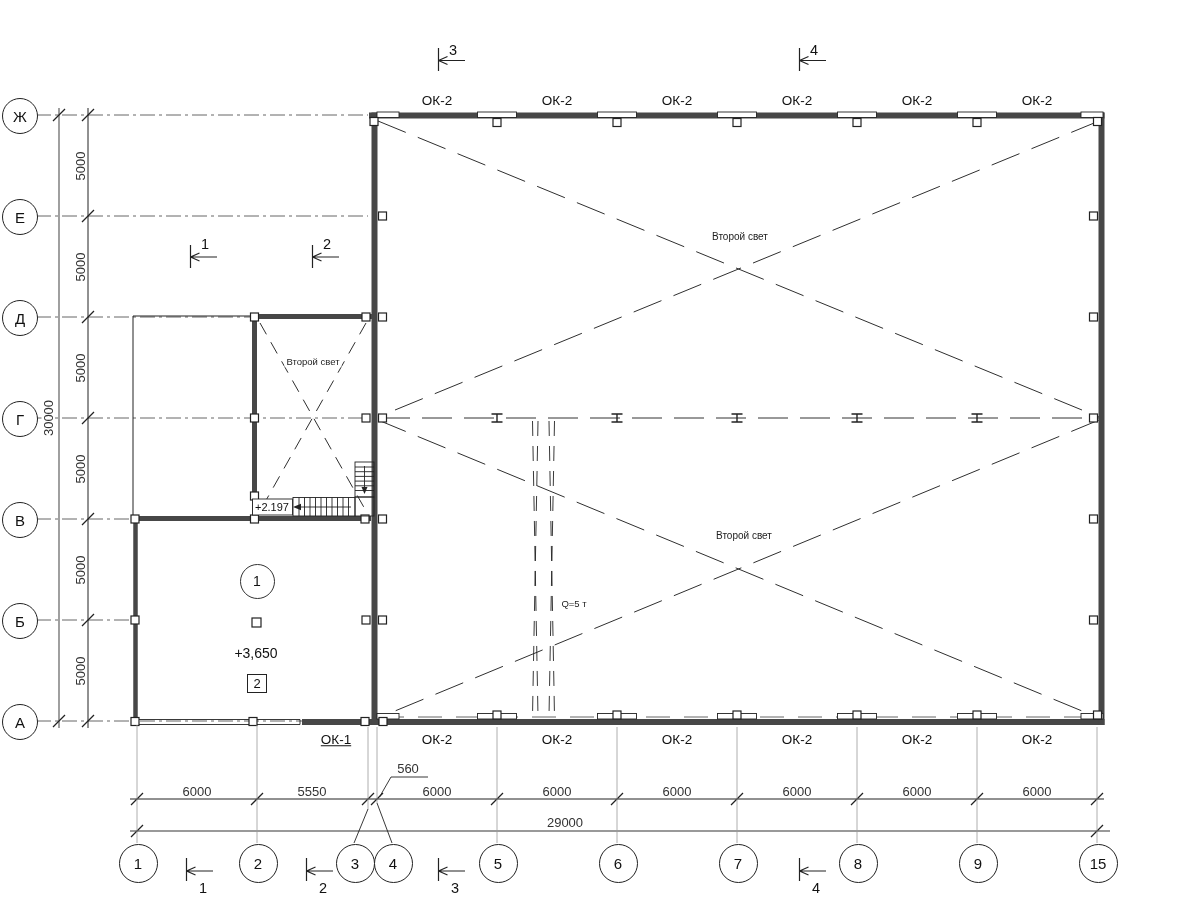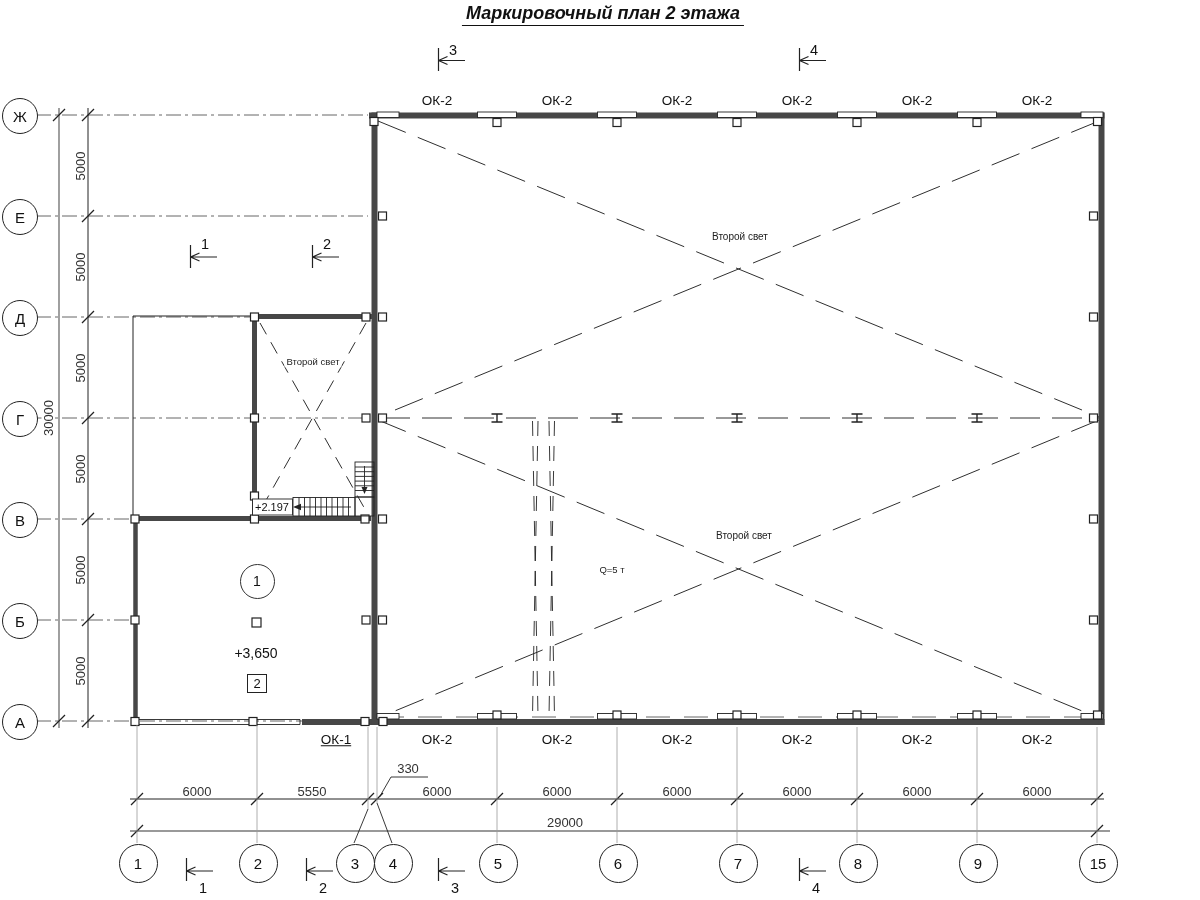--- a/index.html
+++ b/index.html
@@ -170,21 +170,20 @@
     <path d="M799.5 48V71M799.5 60.5H826M799.5 60.5L808.5 56.5M799.5 60.5L808.5 64.5"></path>
     <path d="M190.5 245V268M190.5 257H217M190.5 257L199.5 253M190.5 257L199.5 261"></path>
     <path d="M312.5 245V268M312.5 257H339M312.5 257L321.5 253M312.5 257L321.5 261"></path>
     <path d="M186.5 858V881M186.5 871H213M186.5 871L195.5 867M186.5 871L195.5 875"></path>
     <path d="M306.5 858V881M306.5 871H333M306.5 871L315.5 867M306.5 871L315.5 875"></path>
     <path d="M438.5 858V881M438.5 871H465M438.5 871L447.5 867M438.5 871L447.5 875"></path>
     <path d="M799.5 858V881M799.5 871H826M799.5 871L808.5 867M799.5 871L808.5 875"></path>
   </g>
 </svg>
 
-<div class="t title" style="left:603px;top:15px;">Маркировочный план 2 этажа</div>
 
 <div class="axis-circ" style="left:2px;top:98px;width:34px;height:34px;">
       <span>Ж</span>
     </div>
 <div class="axis-circ" style="left:2px;top:199px;width:34px;height:34px;">
       <span>Е</span>
     </div>
 <div class="axis-circ" style="left:2px;top:300px;width:34px;height:34px;">
       <span>Д</span>
     </div>
@@ -235,21 +234,21 @@
 <div class="t dimv" style="left:80px;top:165.5px;">5000</div>
 <div class="t dimv" style="left:80px;top:266.5px;">5000</div>
 <div class="t dimv" style="left:80px;top:367.5px;">5000</div>
 <div class="t dimv" style="left:80px;top:468.5px;">5000</div>
 <div class="t dimv" style="left:80px;top:569.5px;">5000</div>
 <div class="t dimv" style="left:80px;top:670.5px;">5000</div>
 <div class="t dimv" style="left:48px;top:418px;">30000</div>
 
 <div class="t dim" style="left:197px;top:791px;">6000</div>
 <div class="t dim" style="left:312px;top:791px;text-align:right;">5550</div>
-<div class="t dim" style="left:408px;top:768px;">330</div>
+<div class="t dim" style="left:408px;top:768px;">560</div>
 <div class="t dim" style="left:437px;top:791px;">6000</div>
 <div class="t dim" style="left:557px;top:791px;">6000</div>
 <div class="t dim" style="left:677px;top:791px;">6000</div>
 <div class="t dim" style="left:797px;top:791px;">6000</div>
 <div class="t dim" style="left:917px;top:791px;">6000</div>
 <div class="t dim" style="left:1037px;top:791px;">6000</div>
 <div class="t dim" style="left:565px;top:822px;">29000</div>
 
 <div class="t ok" style="left:437px;top:101px;">ОК-2</div>
 <div class="t ok" style="left:557px;top:101px;">ОК-2</div>
@@ -271,21 +270,21 @@
 <div class="t sec" style="left:205px;top:244px;">1</div>
 <div class="t sec" style="left:327px;top:244px;">2</div>
 <div class="t sec" style="left:203px;top:888px;">1</div>
 <div class="t sec" style="left:323px;top:888px;">2</div>
 <div class="t sec" style="left:455px;top:888px;">3</div>
 <div class="t sec" style="left:816px;top:888px;">4</div>
 
 <div class="t note" style="left:740px;top:237px;">Второй свет</div>
 <div class="t note" style="left:744px;top:536px;">Второй свет</div>
 <div class="t note-s" style="left:313px;top:362px;">Второй свет</div>
-<div class="t note-s" style="left:574px;top:570px;margin-left:38px;">Q=5 т</div>
+<div class="t note-s" style="left:574px;top:604px;">Q=5 т</div>
 <div class="t lvl" style="left:272px;top:507px;">+2.197</div>
 <div class="t lvl-big" style="left:256px;top:653px;">+3,650</div>
 
 <div class="room-circ" style="left:239.5px;top:563.5px;width:33px;height:33px;">
   <span>1</span>
 </div>
 <div class="tag-box" style="left:247px;top:674px;width:18px;height:17px;">
   <span>2</span>
 </div>
 

